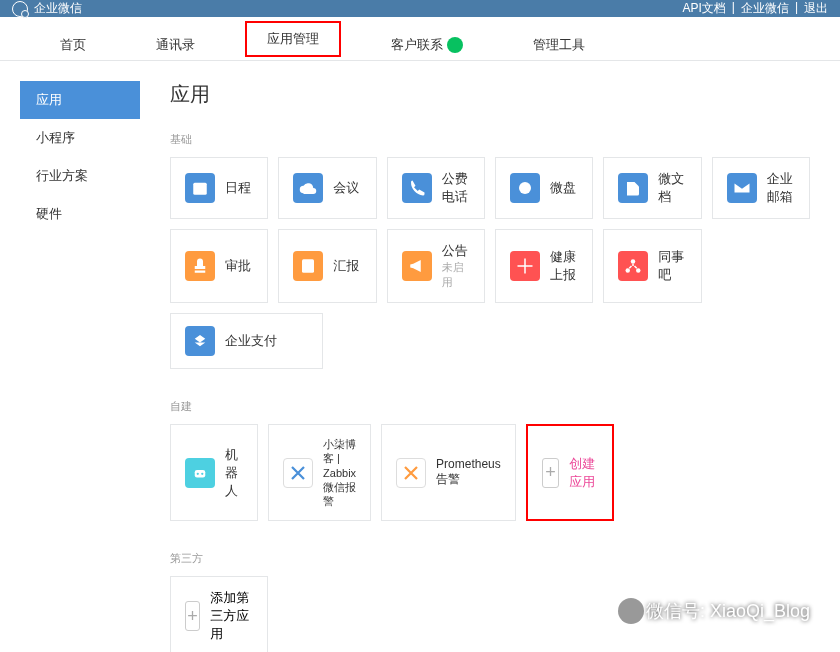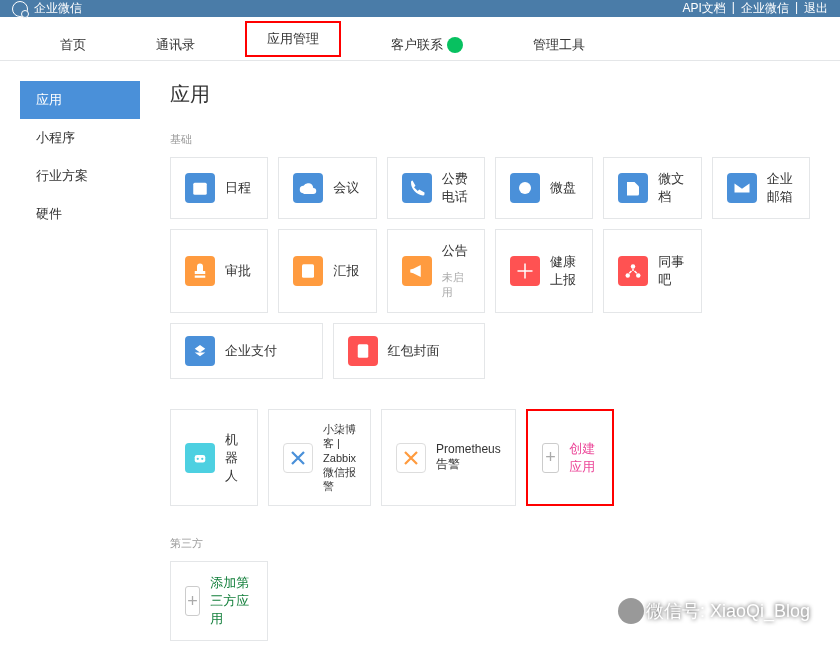--- a/index.html
+++ b/index.html
@@ -28,21 +28,21 @@
     
     .main { flex: 1; padding: 20px 30px; }
     .page-title { font-size: 20px; font-weight: normal; margin-bottom: 24px; }
     
     .section-label { color: #999; font-size: 11px; margin-bottom: 10px; }
     .section { margin-bottom: 30px; }
     
     .app-grid { display: grid; grid-template-columns: repeat(6, 1fr); gap: 10px; }
     .app-card { border: 1px solid #e4e6e8; padding: 12px 14px; display: flex; align-items: center; gap: 10px; cursor: pointer; min-height: 52px; background: #fff; }
     .app-icon { width: 30px; height: 30px; border-radius: 4px; display: flex; align-items: center; justify-content: center; flex-shrink: 0; }
-    .app-text { display: flex; flex-direction: column; gap: 10px; }
+    .app-text { display: flex; flex-direction: column; }
     .app-name { font-size: 13px; color: #333; }
     .app-sub { font-size: 11px; color: #aaa; }
     
     .plus-icon { width: 30px; height: 30px; border: 1px solid #ccc; border-radius: 3px; display: flex; align-items: center; justify-content: center; color: #aaa; font-size: 18px; font-weight: 300; }
     .create-card { color: #4a90d9; }
     .create-card .app-name { color: #ec4899; }
     .highlight-red { border: 2px solid #ff0000 !important; }
     
     
     .two-col { display: grid; grid-template-columns: repeat(4, 1fr); gap: 10px; margin-top: 10px; }
@@ -204,32 +204,25 @@
       </div>
       <div class="two-col">
         <div class="app-card">
           <div class="app-icon ic-pay">
               <svg viewBox="0 0 24 24">
                 <path d="M5 9l7-5 7 5-7 5zM5 14l7 5 7-5"></path>
               </svg>
             </div>
           <span class="app-name">企业支付</span>
         </div>
-        <div class="app-card">
-          <div class="app-icon ic-redpack">
-              <svg viewBox="0 0 24 24">
-                <rect x="5" y="3" width="14" height="18" rx="2"></rect>
-              </svg>
-            </div>
-          <span class="app-name">红包封面</span>
-        </div>
       </div>
     </div>
 
     <div class="section">
+      <div class="section-label">自建</div>
       <div class="app-grid">
         <div class="app-card">
           <div class="app-icon ic-robot">
               <svg viewBox="0 0 24 24">
                 <rect x="5" y="8" width="14" height="10" rx="3"></rect>
                 <circle cx="9" cy="13" r="1.5" fill="#4dd0e1"></circle>
                 <circle cx="15" cy="13" r="1.5" fill="#4dd0e1"></circle>
               </svg>
             </div>
           <span class="app-name">机器人</span>
@@ -255,21 +248,21 @@
           <span class="app-name">创建应用</span>
         </div>
       </div>
     </div>
 
     <div class="section">
       <div class="section-label">第三方</div>
       <div class="app-grid">
         <div class="app-card create-card" style="color:#666">
           <div class="plus-icon">+</div>
-          <span class="app-name" style="color:#15803d">添加第三方应用</span>
+          <span class="app-name" style="color:#000000">添加第三方应用</span>
         </div>
       </div>
     </div>
 
   </div>
 </div>
 
 <div class="watermark">
   <span class="wm-icon"></span>
   <span><span>微信号:</span> <span>XiaoQi_Blog</span></span>

